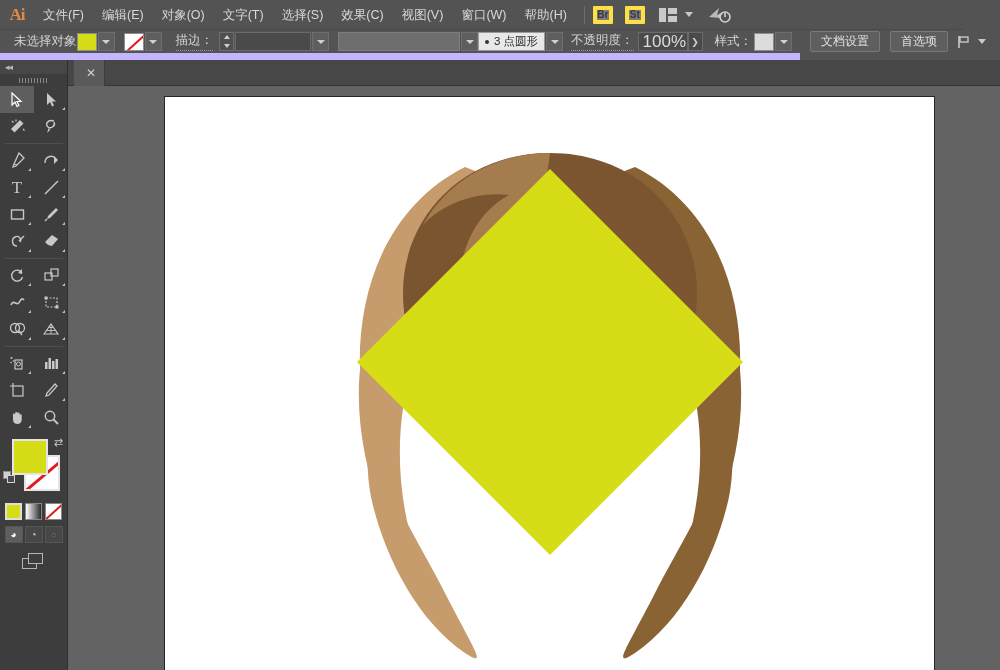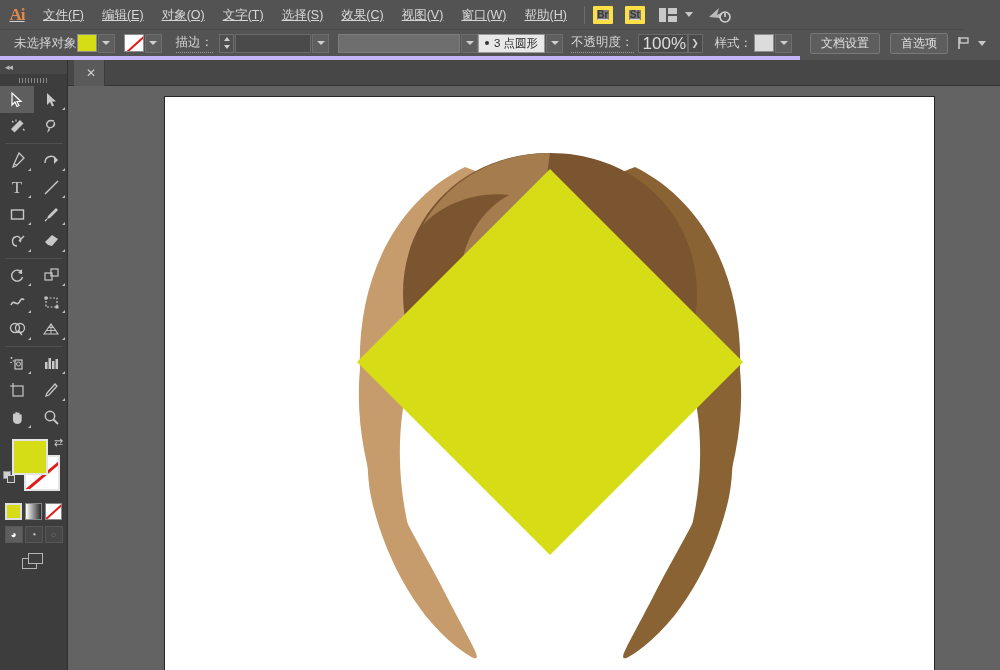--- a/index.html
+++ b/index.html
@@ -10,21 +10,20 @@
     background:#535353; color:#d4d4d4; font-size:12px;
     -webkit-font-smoothing:antialiased;
   }
   #app{ position:relative; width:1000px; height:670px; overflow:hidden; }
 
   
   .menubar{
     position:absolute; left:0; top:0; width:964px; height:30px;
     background:#535353; display:flex; align-items:center;
     border-bottom:1px solid #4a4a4a;
-    text-decoration:underline;
   }
   .ai-logo{
     width:34px; height:30px; display:flex; align-items:center; justify-content:center;
     font-weight:bold; font-size:17px; color:#e08a4a; letter-spacing:-1px;
     font-family:"Liberation Serif","DejaVu Serif",serif;
   }
   .menu-item{
     padding:0 9px; height:30px; line-height:30px; color:#d8d8d8; font-size:12.5px;
     white-space:nowrap; cursor:default;
   }
@@ -39,21 +38,21 @@
   .ws-icon .r1{ position:absolute; left:9px; top:0; width:9px; height:6px; background:#c9c9c9;}
   .ws-icon .r2{ position:absolute; left:9px; top:8px; width:9px; height:6px; background:#c9c9c9;}
   .chev{ display:inline-block; width:0;height:0;border-left:4px solid transparent;
          border-right:4px solid transparent;border-top:5px solid #c9c9c9; }
   .cc-icon{ margin-left:14px; width:24px; height:20px; position:relative; }
 
   
   .controlbar{
     position:absolute; left:0; top:30px; width:800px; height:30px;
     background:#535353; display:flex; align-items:center; padding-left:4px;
-    border-bottom:4px solid #c4b5fd;
+    border-bottom:7px solid #c4b5fd;
   }
   .grip{ width:8px; height:20px; margin-right:6px;
     background:repeating-linear-gradient(to bottom,#6f6f6f 0 1px,transparent 1px 3px);}
   .ctl-label{ color:#d6d6d6; font-size:12.5px; white-space:nowrap; }
   .ctl-sep{ width:1px;height:20px;background:#6a6a6a;margin:0 9px; }
   .swatch{
     width:20px;height:18px;border:1px solid #8d8d8d;background:#d6dd16;
   }
   .swatch.none{ background:#ffffff; position:relative; overflow:hidden; }
   .swatch.none:after{

